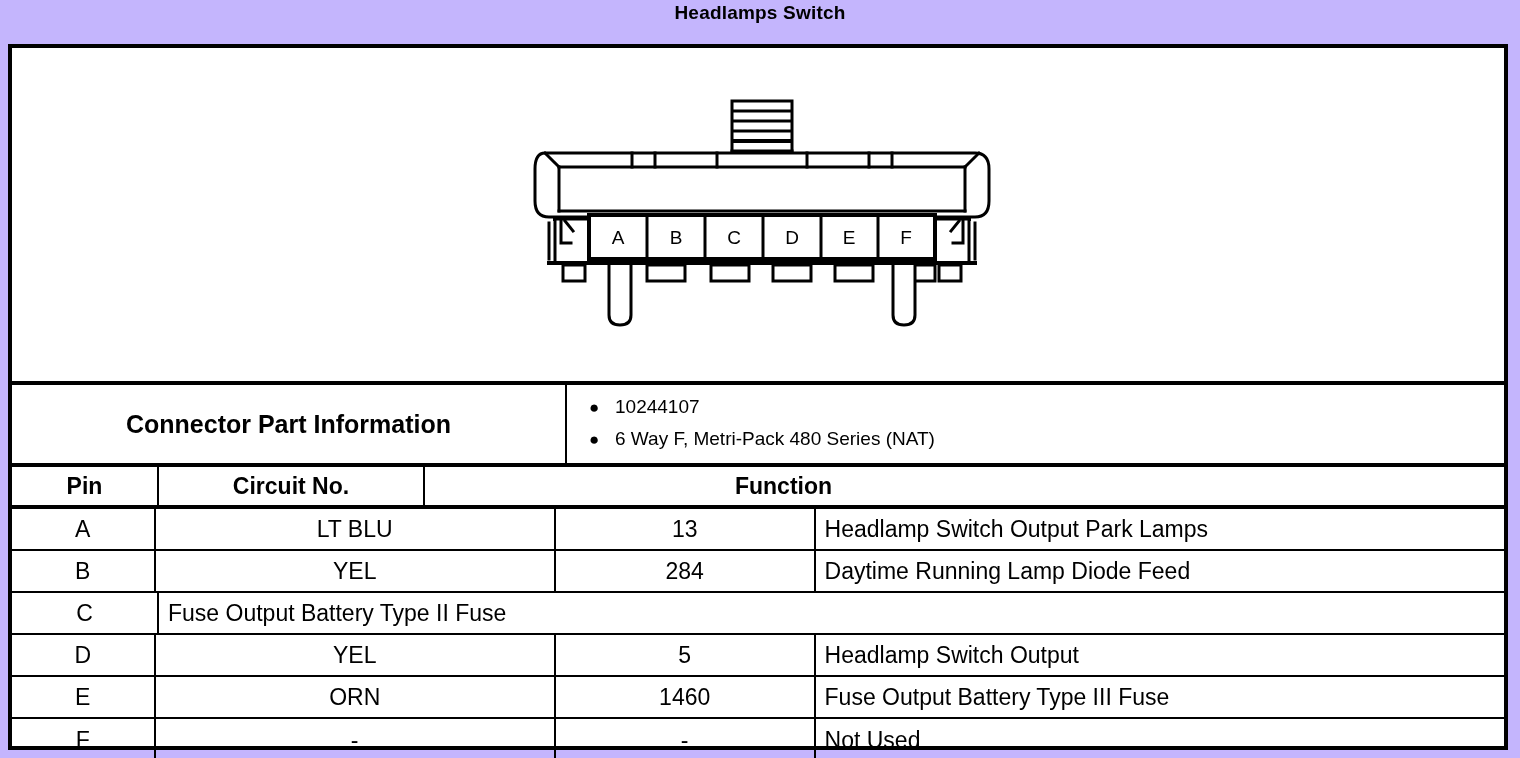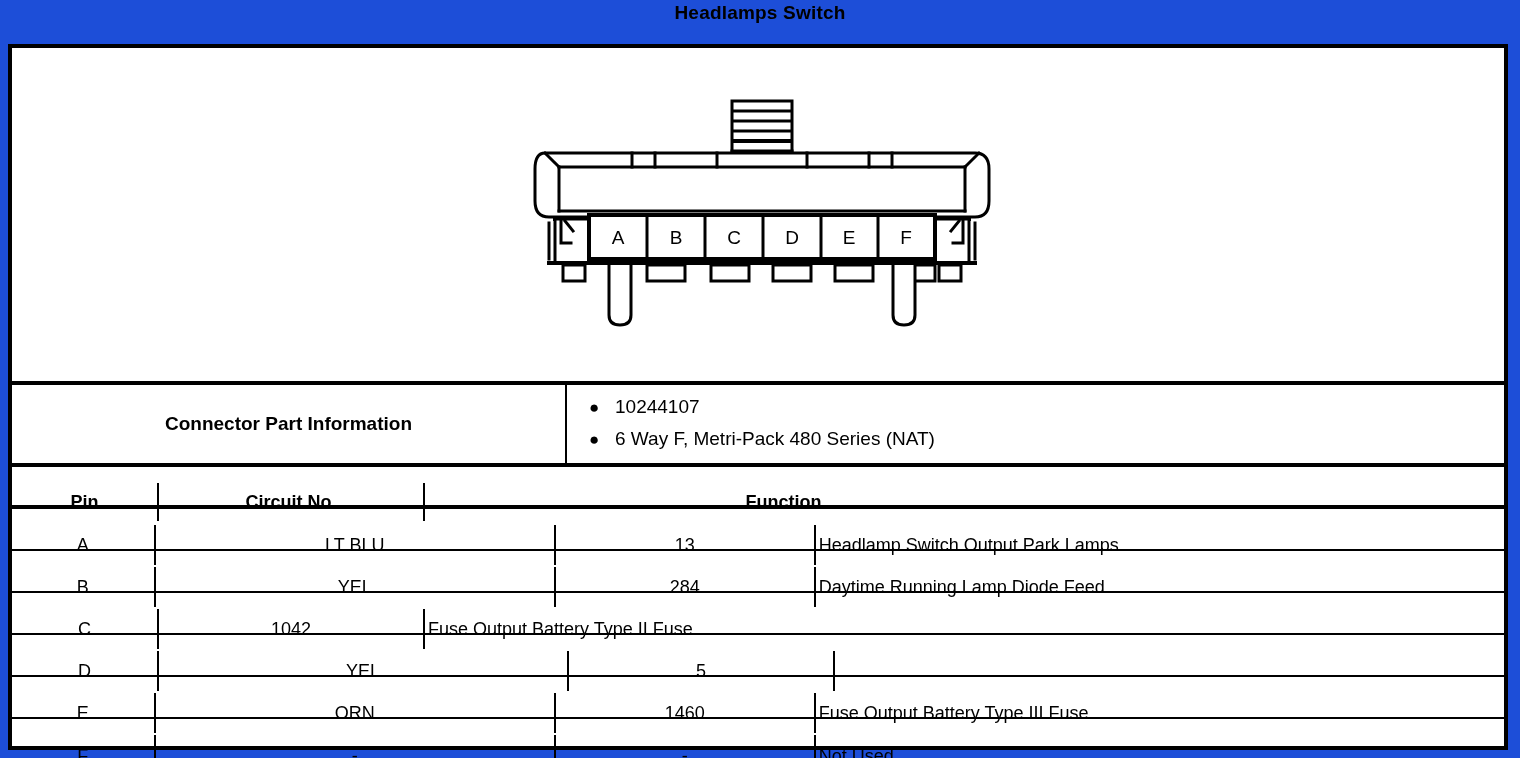--- a/index.html
+++ b/index.html
@@ -10,21 +10,21 @@
     width: 1520px; height: 758px;
     font-family: "Liberation Sans", sans-serif;
     color: #000000;
     overflow: hidden;
   }
 
   #page {
     position: relative;
     width: 1520px;
     height: 758px;
-    background: #1d4ed8;
+    background: #c4b5fd;
   }
 
   
   .page-title {
     position: absolute;
     left: 0; top: 2px;
     width: 1520px;
     text-align: center;
     font-size: 19px;
     font-weight: bold;
@@ -68,21 +68,21 @@
     border-top: 4px solid #000;
   }
   .cpi-label {
     position: absolute;
     left: 0; top: 0;
     width: 553px;
     height: 78px;
     display: flex;
     align-items: center;
     justify-content: center;
-    font-size: 19px;
+    font-size: 25px;
     font-weight: bold;
   }
   .cpi-divider {
     position: absolute;
     left: 553px; top: 0;
     width: 2px; height: 78px;
     background: #000;
   }
   .cpi-list {
     position: absolute;
@@ -121,29 +121,28 @@
   }
   .row.header-row {
     height: 42px;
     border-bottom: 4px solid #000;
   }
   .row.last-row { border-bottom: none; }
 
   .cell {
     display: flex;
     align-items: center;
-    font-size: 18px;
+    font-size: 23px;
     border-right: 2px solid #000;
     height: 100%;
-    margin-top: 16px;
   }
   .cell.c-pin      { width: 147px;  justify-content: center; }
   .cell.c-color    { width: 410px;  justify-content: center; }
   .cell.c-circuit  { width: 266px;  justify-content: center; }
-  .cell.c-function { width: 705px;  justify-content: flex-start; padding-left: 3px; border-right: none; }
+  .cell.c-function { width: 705px;  justify-content: flex-start; padding-left: 9px; border-right: none; }
   .header-row .cell { font-weight: bold; justify-content: center; }
   .header-row .c-function { justify-content: center; padding-left: 12px; }
 </style>
 </head>
 <body>
 
 <div id="page">
 
   <div class="page-title">Headlamps Switch</div>
 
@@ -267,28 +266,28 @@
 
       <div class="row">
         <div class="cell c-pin">B</div>
         <div class="cell c-color">YEL</div>
         <div class="cell c-circuit">284</div>
         <div class="cell c-function">Daytime Running Lamp Diode Feed</div>
       </div>
 
       <div class="row">
         <div class="cell c-pin">C</div>
-        <div class="cell c-circuit">1042</div>
         <div class="cell c-function">Fuse Output Battery Type II Fuse</div>
       </div>
 
       <div class="row">
         <div class="cell c-pin">D</div>
         <div class="cell c-color">YEL</div>
         <div class="cell c-circuit">5</div>
+        <div class="cell c-function">Headlamp Switch Output</div>
       </div>
 
       <div class="row">
         <div class="cell c-pin">E</div>
         <div class="cell c-color">ORN</div>
         <div class="cell c-circuit">1460</div>
         <div class="cell c-function">Fuse Output Battery Type III Fuse</div>
       </div>
 
       <div class="row last-row">

